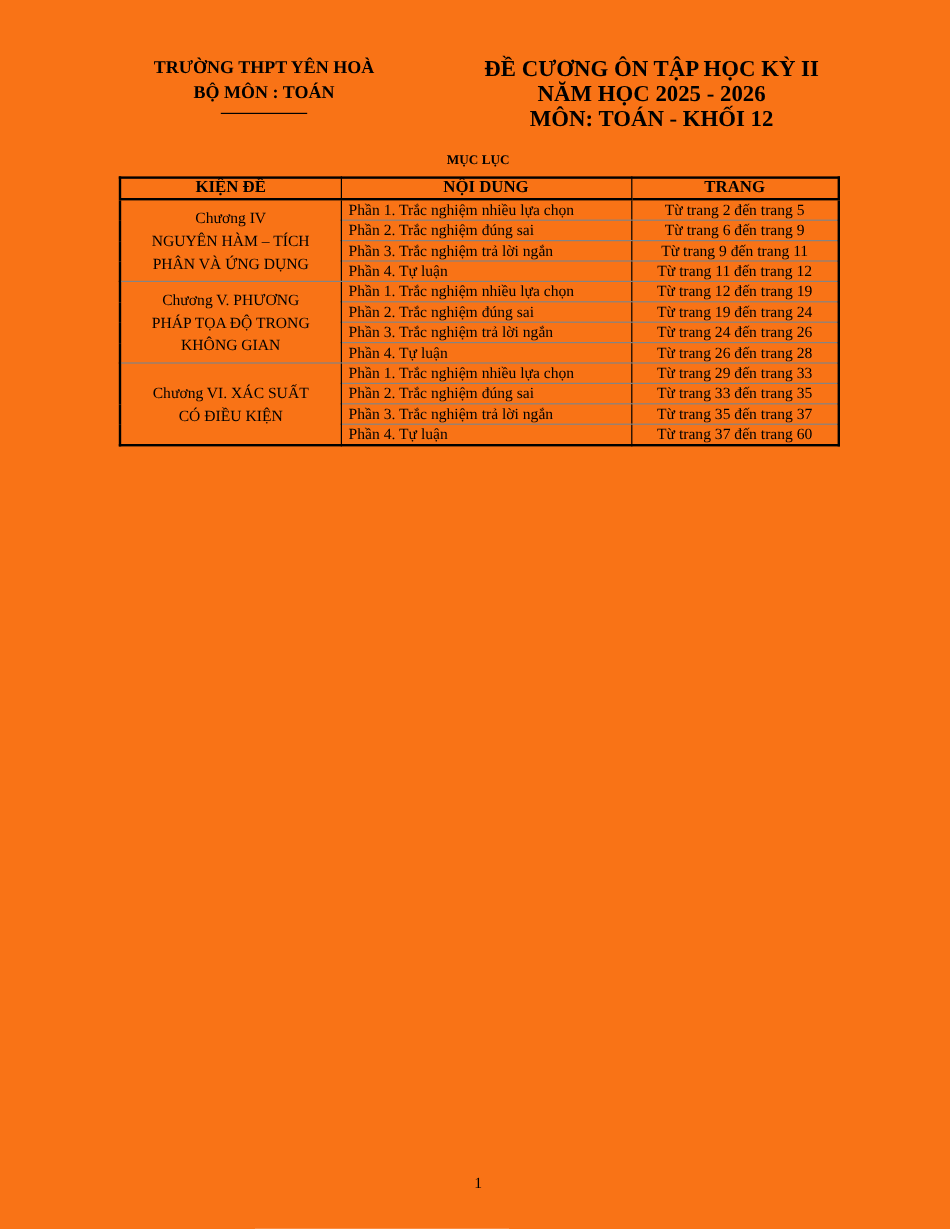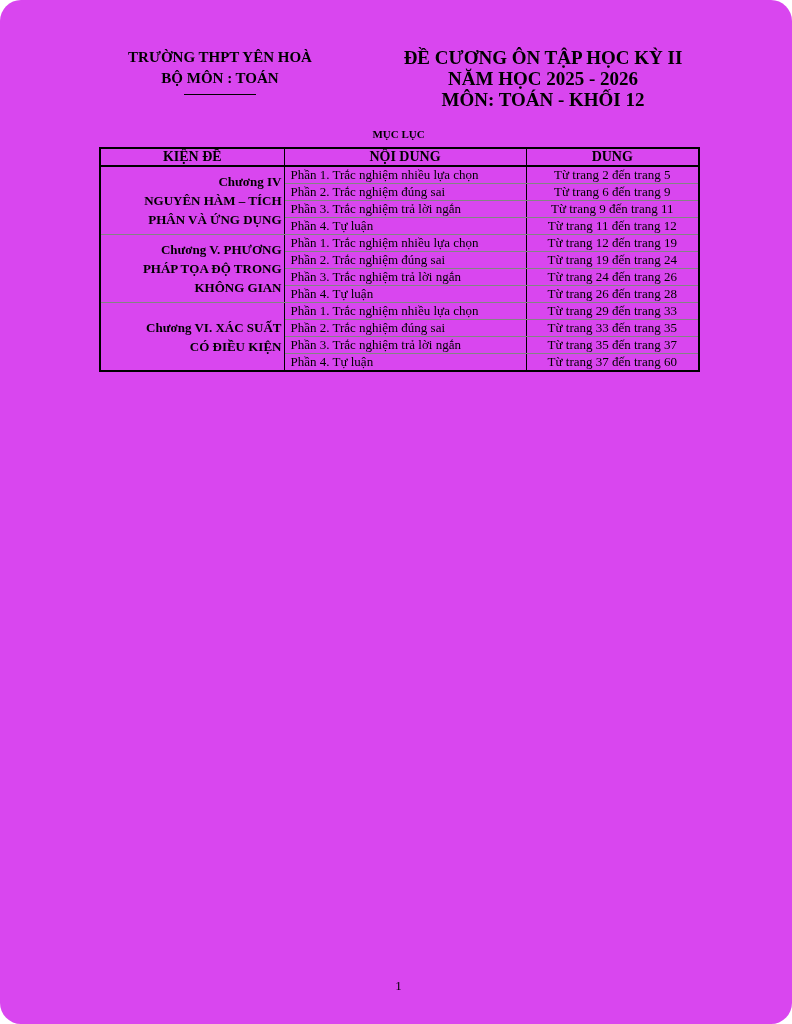--- a/index.html
+++ b/index.html
@@ -4,21 +4,21 @@
 <style>
   * { margin: 0; padding: 0; box-sizing: border-box; }
   html, body { background: #ffffff; }
   body {
     width: 792px; height: 1024px;
     position: relative;
     font-family: "Liberation Serif", "DejaVu Serif", serif;
     color: #000000;
     overflow: hidden;
   }
-  .page { position: absolute; inset: 0; background: #d946ef; border-radius: 21px; }
+  .page { position: absolute; inset: 0; background: #f97316; }
 
   
   .hdr-left {
     position: absolute; left: 100px; top: 47px; width: 240px;
     text-align: center; font-weight: bold; font-size: 15px; line-height: 21px;
   }
   .hdr-right {
     position: absolute; left: 400px; top: 47px; width: 286px;
     text-align: center; font-weight: bold; font-size: 19px; line-height: 21px;
   }
@@ -55,21 +55,21 @@
   }
   td {
     height: 16px; line-height: 16px;
     border-left: 1px solid #000; border-right: 1px solid #000;
     border-top: 1px solid #848484; border-bottom: 1px solid #848484;
     padding: 0 2px;
     overflow: hidden;
   }
   tr.group-start td { border-top: 1.5px solid #000; }
   td.chapter {
-    font-weight: bold; text-align: right; vertical-align: middle;
+    font-weight: normal; text-align: center; vertical-align: middle;
     white-space: pre-line; line-height: 19px;
     border-top: 1.5px solid #000;
   }
   td.content { text-align: left; padding-left: 6px; }
   td.pages   { text-align: center; }
 
   
   .page-number {
     position: absolute; left: 99px; top: 978px; width: 599px;
     text-align: center; font-size: 13px;
@@ -97,21 +97,21 @@
   <table class="toc">
     <colgroup>
         <col class="c1">
         <col class="c2">
         <col class="c3">
       </colgroup>
     <thead>
       <tr>
         <th>KIỆN ĐỀ</th>
         <th>NỘI DUNG</th>
-        <th>DUNG</th>
+        <th>TRANG</th>
       </tr>
     </thead>
     <tbody>
 
       <tr class="group-start">
         <td class="chapter" rowspan="4">Chương IV
 NGUYÊN HÀM – TÍCH
 PHÂN VÀ ỨNG DỤNG</td>
         <td class="content">Phần 1. Trắc nghiệm nhiều lựa chọn</td>
         <td class="pages">Từ trang 2 đến trang 5</td>

